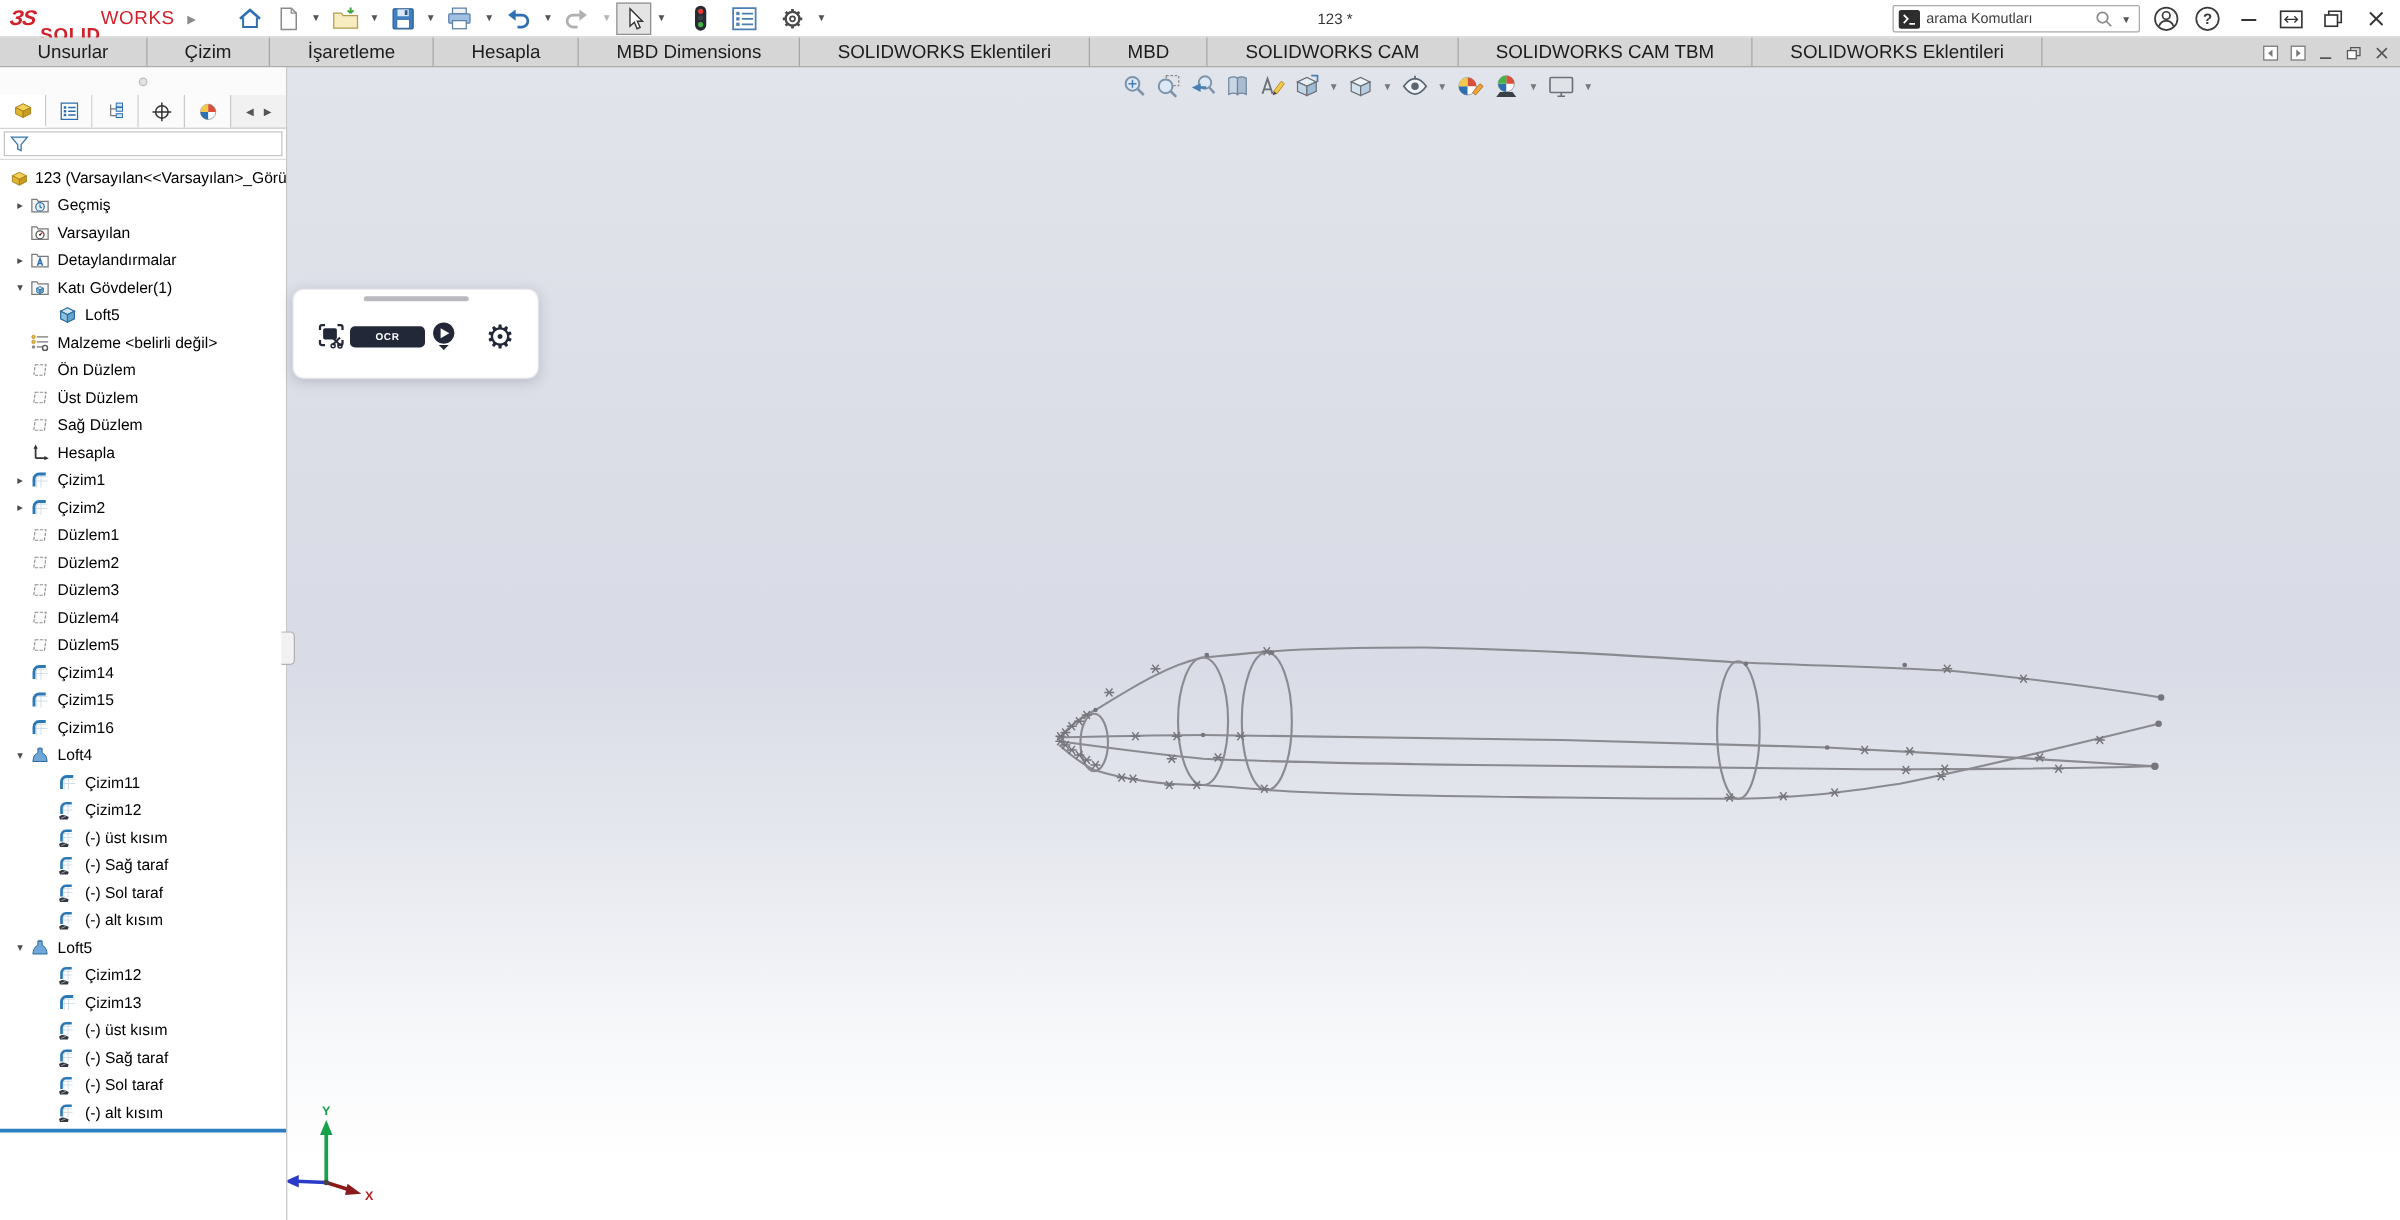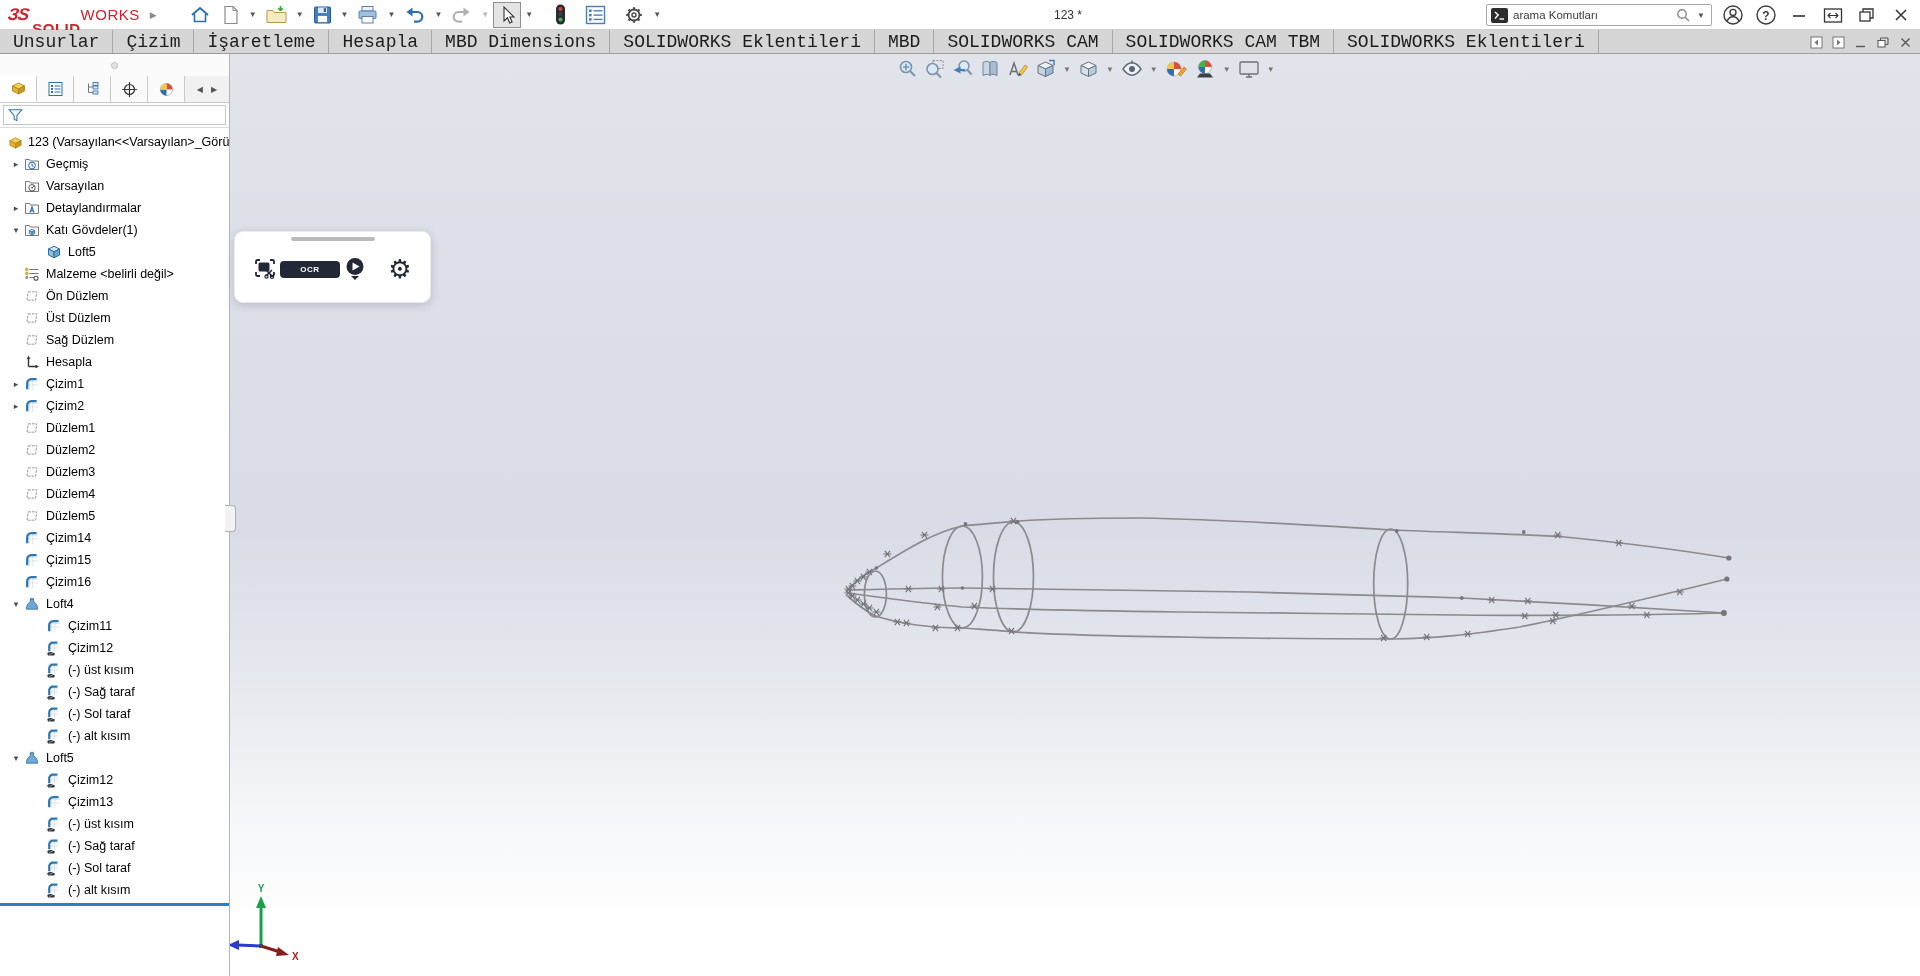--- a/index.html
+++ b/index.html
@@ -16,32 +16,32 @@
   .brand-works { font-size:15px; color:#d1222b; letter-spacing:.5px; font-weight:300;text-align:center; }
   .brand-expand { color:#8a8a8a; font-size:9px; margin-left:10px; }
   .qtb { display:flex; align-items:center; margin-left:28px; gap:2px; }
   .qbtn { height:26px; display:flex; align-items:center; padding:0 3px; border:1px solid transparent; }
   .qbtn svg { display:block; }
   .qbtn.pressed { border:1px solid #8f8f8f; background:#e4e4e4; }
   .dd { font-size:8px; color:#555; padding:0 2px; }
   .dd.dis { color:#b5b5b5; }
   .doc-title { position:absolute; left:1035px; top:8px; font-size:12px; color:#333;margin-left:19px; }
   .tb-right { position:absolute; right:6px; top:0; height:30px; display:flex; align-items:center; gap:8px; }
-  .searchbox { width:226px; height:22px; border:1px solid #a9a9a9; border-radius:2px;
+  .searchbox { width:198px; height:22px; border:1px solid #a9a9a9; border-radius:2px;
     background:#fff; display:flex; align-items:center; padding:0 4px; gap:5px; }
   .search-term-icon { width:17px; height:15px; background:#2d2d2d; border-radius:2px;
     display:flex; align-items:center; justify-content:center; }
   .search-text { flex:1; font-size:11.5px; color:#3d3d3d; white-space:nowrap; overflow:hidden; }
   .winbtn { width:26px; height:24px; display:flex; align-items:center; justify-content:center; }
 
   
   .tabbar { height:24px; background:#d6d6d6; border-bottom:1px solid #9e9e9e;
     display:flex; align-items:stretch; position:relative; }
-  .rtab { padding:0 13px; font-size:18px; color:#1c1c1c; display:flex; align-items:center;
-    border-right:1px solid #a6a6a6; white-space:nowrap;font-family:Liberation Mono, monospace; }
+  .rtab { padding:0 30px; font-size:15px; color:#1c1c1c; display:flex; align-items:center;
+    border-right:1px solid #a6a6a6; white-space:nowrap; }
   .tabbar-right { position:absolute; right:8px; top:0; height:24px; display:flex; align-items:center; gap:9px; }
 
   
   .main { display:flex; height:922px; position:relative; }
 
   
   .tree-panel { width:230px; min-width:230px; background:#ffffff; border-right:1px solid #b5b5b5;
     display:flex; flex-direction:column; overflow:hidden; }
   .panel-gripstrip { height:22px; background:#fbfbfb; display:flex; align-items:center; justify-content:center; }
   .grip-dot { width:7px; height:7px; border-radius:50%; background:#e3e3e3; border:1px solid #bdbdbd; }

